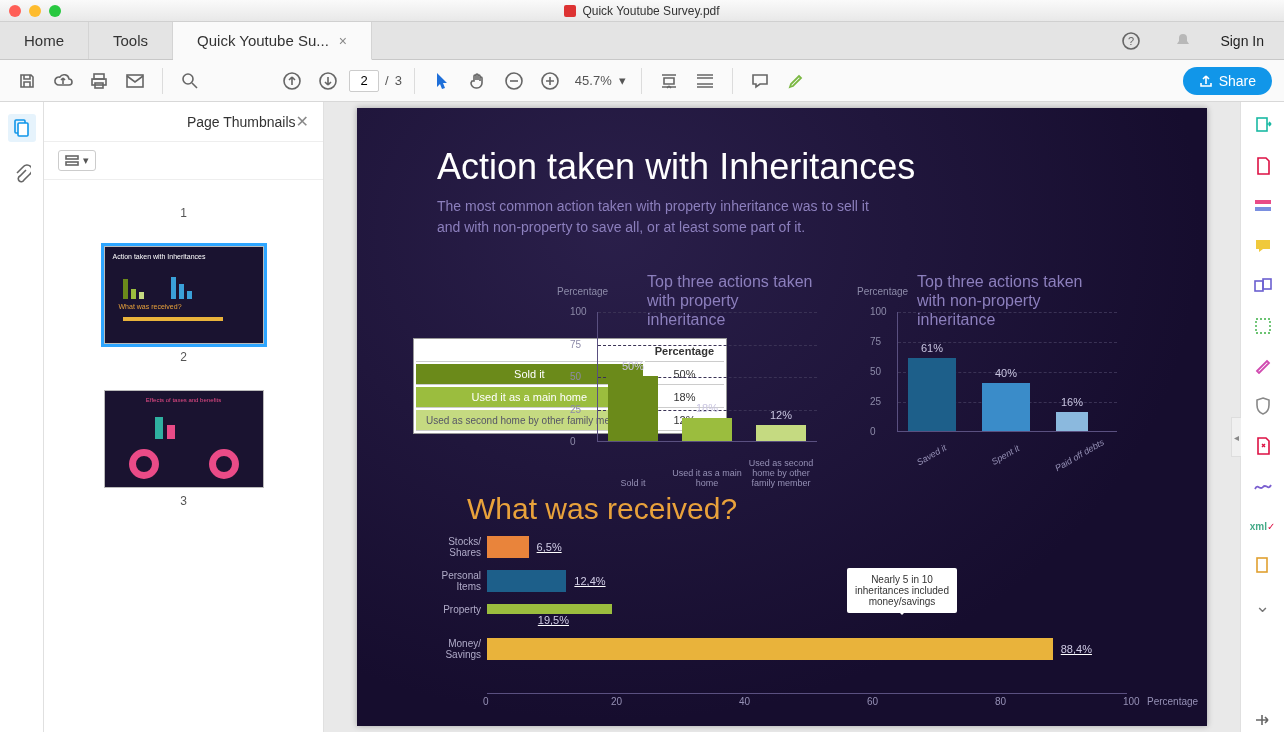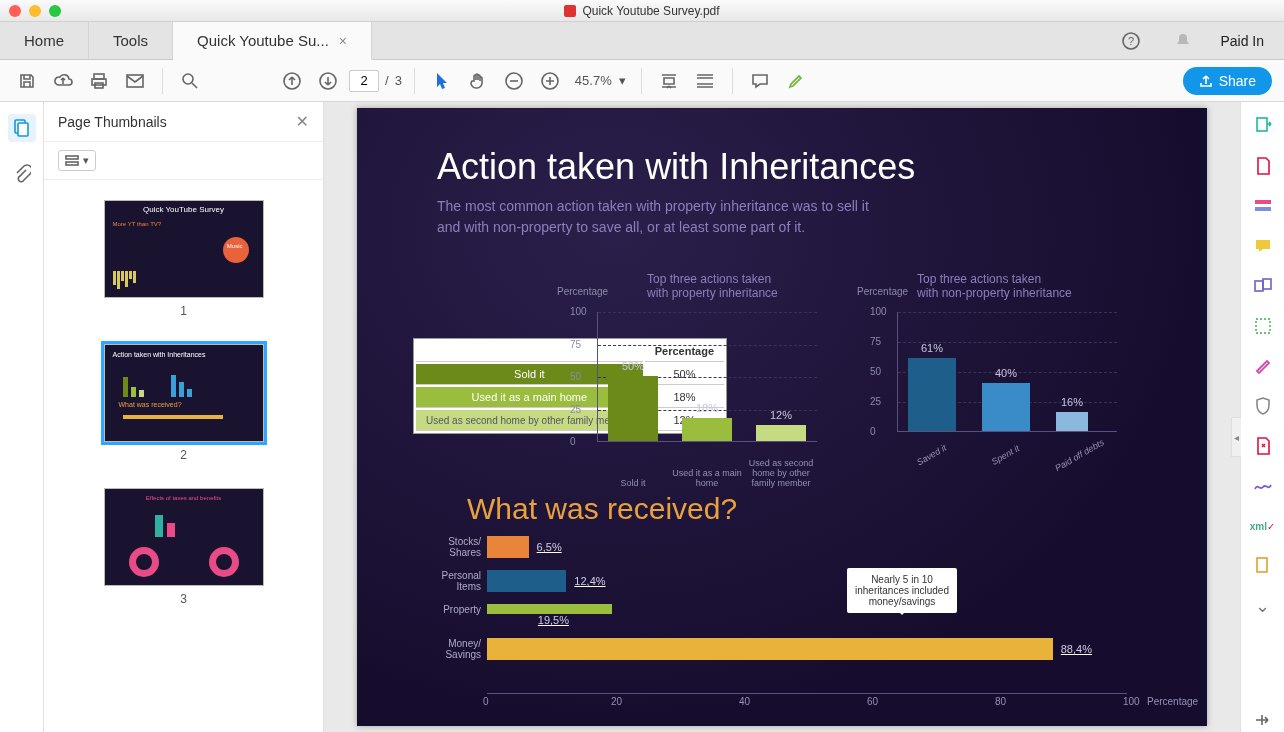--- a/index.html
+++ b/index.html
@@ -31,21 +31,21 @@
 .zoomtxt { font-size:13px; color:#555; padding:0 4px;}
 .share-btn { margin-left:auto; background:#1196e9; color:#fff; border-radius:14px; height:28px; padding:0 16px; display:flex; align-items:center; gap:6px; font-size:14px; font-weight:500; }
 
 
 .main { display:flex; height: calc(732px - 22px - 38px - 42px); }
 .leftrail { width:44px; background:#fff; border-right:1px solid #e0e0e0; display:flex; flex-direction:column; align-items:center; padding-top:12px; gap:18px; }
 .railbtn { width:28px; height:28px; display:flex; align-items:center; justify-content:center; border-radius:3px; color:#555; cursor:pointer;}
 .railbtn.active { background:#e6f3fc; color:#1196e9; }
 
 .thumbpanel { width:280px; background:#fff; border-right:1px solid #e0e0e0; display:flex; flex-direction:column; }
-.thumb-hdr { display:flex; align-items:center; justify-content:space-between; padding:10px 14px; border-bottom:1px solid #eee; font-size:14px; color:#333;}
+.thumb-hdr { display:flex; align-items:center; justify-content:flex-end; padding:10px 14px; border-bottom:1px solid #eee; font-size:14px; color:#333;}
 .thumb-sub { padding:8px 14px; border-bottom:1px solid #eee; }
 .thumb-list { flex:1; overflow:auto; padding:20px 0; display:flex; flex-direction:column; align-items:center; gap:26px;}
 .thumb { width:160px; }
 .thumb-img { width:160px; height:98px; background:#1a1330; border:1px solid #bbb; position:relative; overflow:hidden;}
 .thumb.selected .thumb-img { outline:3px solid #2ea6ff; }
 .thumb-num { text-align:center; font-size:12px; color:#555; margin-top:6px;}
 
 .viewer { flex:1; background:#e9e9e9; position:relative; overflow:hidden; display:flex; justify-content:center; padding-top:6px;}
 .page { width:850px; height:618px; background: radial-gradient(ellipse at 30% 20%, #2a1f4a, #160d2e 70%); position:relative; color:#fff; font-family:Verdana, Arial, sans-serif; box-shadow:0 0 6px rgba(0,0,0,.3);}
 
@@ -64,21 +64,21 @@
 .table1 .r0 { background:#6b8a1a; color:#fff;}
 .table1 .r1 { background:#9bbd3e; color:#fff;}
 .table1 .r2 { background:#c5da81; color:#556;}
 .table1 td:first-child { text-align:center; }
 
 .chart-area { position:absolute; font-size:11px; color:#8c8aa8;}
 .chart-bars { position:absolute; left:30px; right:0; bottom:30px; top:12px; border-left:1px solid #5a5080; border-bottom:1px solid #5a5080;}
 .chart-xlabel { position:absolute; bottom:0; text-align:center; font-size:9px; color:#9590b5; line-height:1.1;}
 .bar { position:absolute; bottom:0; }
 .bar-label { position:absolute; top:-16px; width:100%; text-align:center; color:#c9c5e0; font-size:11px;}
-.chart-title { position:absolute; top:-28px; left:30px; color:#8c7fbd; font-size:12px; line-height:1.2;}
+.chart-title { position:absolute; top:-28px; left:30px; color:#8c7fbd; font-size:16px; line-height:1.2;}
 .chart-ylabel { position:absolute; left:-10px; top:-14px; font-size:10px; color:#8c8aa8;}
 
 
 .sec2-title { position:absolute; left:110px; top:384px; font-size:30px; color:#e9a23b; }
 .hbar-chart { position:absolute; left:80px; top:428px; width:730px; height:180px;}
 .hbar-row { position:absolute; left:50px; height:22px; display:flex; align-items:center;text-decoration:underline;}
 .hbar-cat { position:absolute; left:-56px; width:50px; text-align:right; font-size:10px; color:#b0abc8; line-height:1.1;}
 .hbar-bar { height:100%; }
 .hbar-val { margin-left:8px; font-size:11px; color:#d0cce5;}
 .hbar-axis { position:absolute; left:50px; right:0; bottom:12px; border-top:1px solid #5a5080; }
@@ -127,21 +127,21 @@
       <svg width="20" height="20" viewBox="0 0 20 20">
           <circle cx="10" cy="10" r="8" class="ico-stroke"></circle>
           <text x="10" y="14" text-anchor="middle" font-size="11" fill="#666">?</text>
         </svg>
     </span>
     <span class="tbtn">
       <svg width="18" height="18" viewBox="0 0 18 18">
           <path d="M9 2 a4 4 0 0 1 4 4 v3 l2 3 H3 l2-3 V6 a4 4 0 0 1 4-4 Z" fill="#b8b8b8"></path>
         </svg>
     </span>
-    <span class="signin">Paid In</span>
+    <span class="signin">Sign In</span>
   </div>
 </div>
 
 <div class="toolbar">
   <span class="tbtn">
       <svg width="18" height="18" viewBox="0 0 18 18">
         <path d="M3 3h10l2 2v10H3z M6 3v4h6V3 M6 15v-5h6v5" class="ico-stroke"></path>
       </svg>
     </span>
   <span class="tbtn">
@@ -266,34 +266,20 @@
       <span style="font-size:16px;color:#888;cursor:pointer">✕</span>
     </div>
     <div class="thumb-sub">
       <span style="display:inline-flex;align-items:center;gap:4px;border:1px solid #ccc;padding:3px 6px;border-radius:3px;font-size:11px;color:#555"><svg width="14" height="12" viewBox="0 0 14 12">
             <rect x="1" y="1" width="12" height="3" class="ico-stroke"></rect>
             <rect x="1" y="7" width="12" height="3" class="ico-stroke"></rect>
           </svg> ▾</span>
     </div>
     <div class="thumb-list">
       <div class="thumb">
-        <div class="thumb-img">
-          <div class="mini-title">Quick YouTube Survey</div>
-          <div style="position:absolute;left:8px;top:20px;font-size:6px;color:#e9843b">More YT than TV?</div>
-          <div style="position:absolute;right:14px;top:36px" class="mini-circle"></div>
-          <div style="position:absolute;right:20px;top:42px;font-size:6px;color:#fff">Music</div>
-          <div style="position:absolute;left:8px;bottom:8px;display:flex;gap:1px">
-            <div style="width:3px;height:14px;background:#d9c95a"></div>
-              <div style="width:3px;height:18px;background:#d9c95a"></div>
-              <div style="width:3px;height:10px;background:#d9c95a"></div>
-              <div style="width:3px;height:16px;background:#d9c95a"></div>
-              <div style="width:3px;height:8px;background:#d9c95a"></div>
-              <div style="width:3px;height:12px;background:#d9c95a"></div>
-          </div>
-        </div>
         <div class="thumb-num">1</div>
       </div>
       <div class="thumb selected">
         <div class="thumb-img">
           <div style="font-size:7px;color:#fff;padding:6px 8px">Action taken with Inheritances</div>
           <div style="position:absolute;left:18px;top:28px;display:flex;gap:3px;align-items:flex-end;height:24px">
             <div class="mini-bar" style="height:20px;background:#6b8a1a"></div>
               <div class="mini-bar" style="height:10px;background:#9bbd3e"></div>
               <div class="mini-bar" style="height:7px;background:#c5da81"></div>
           </div>

